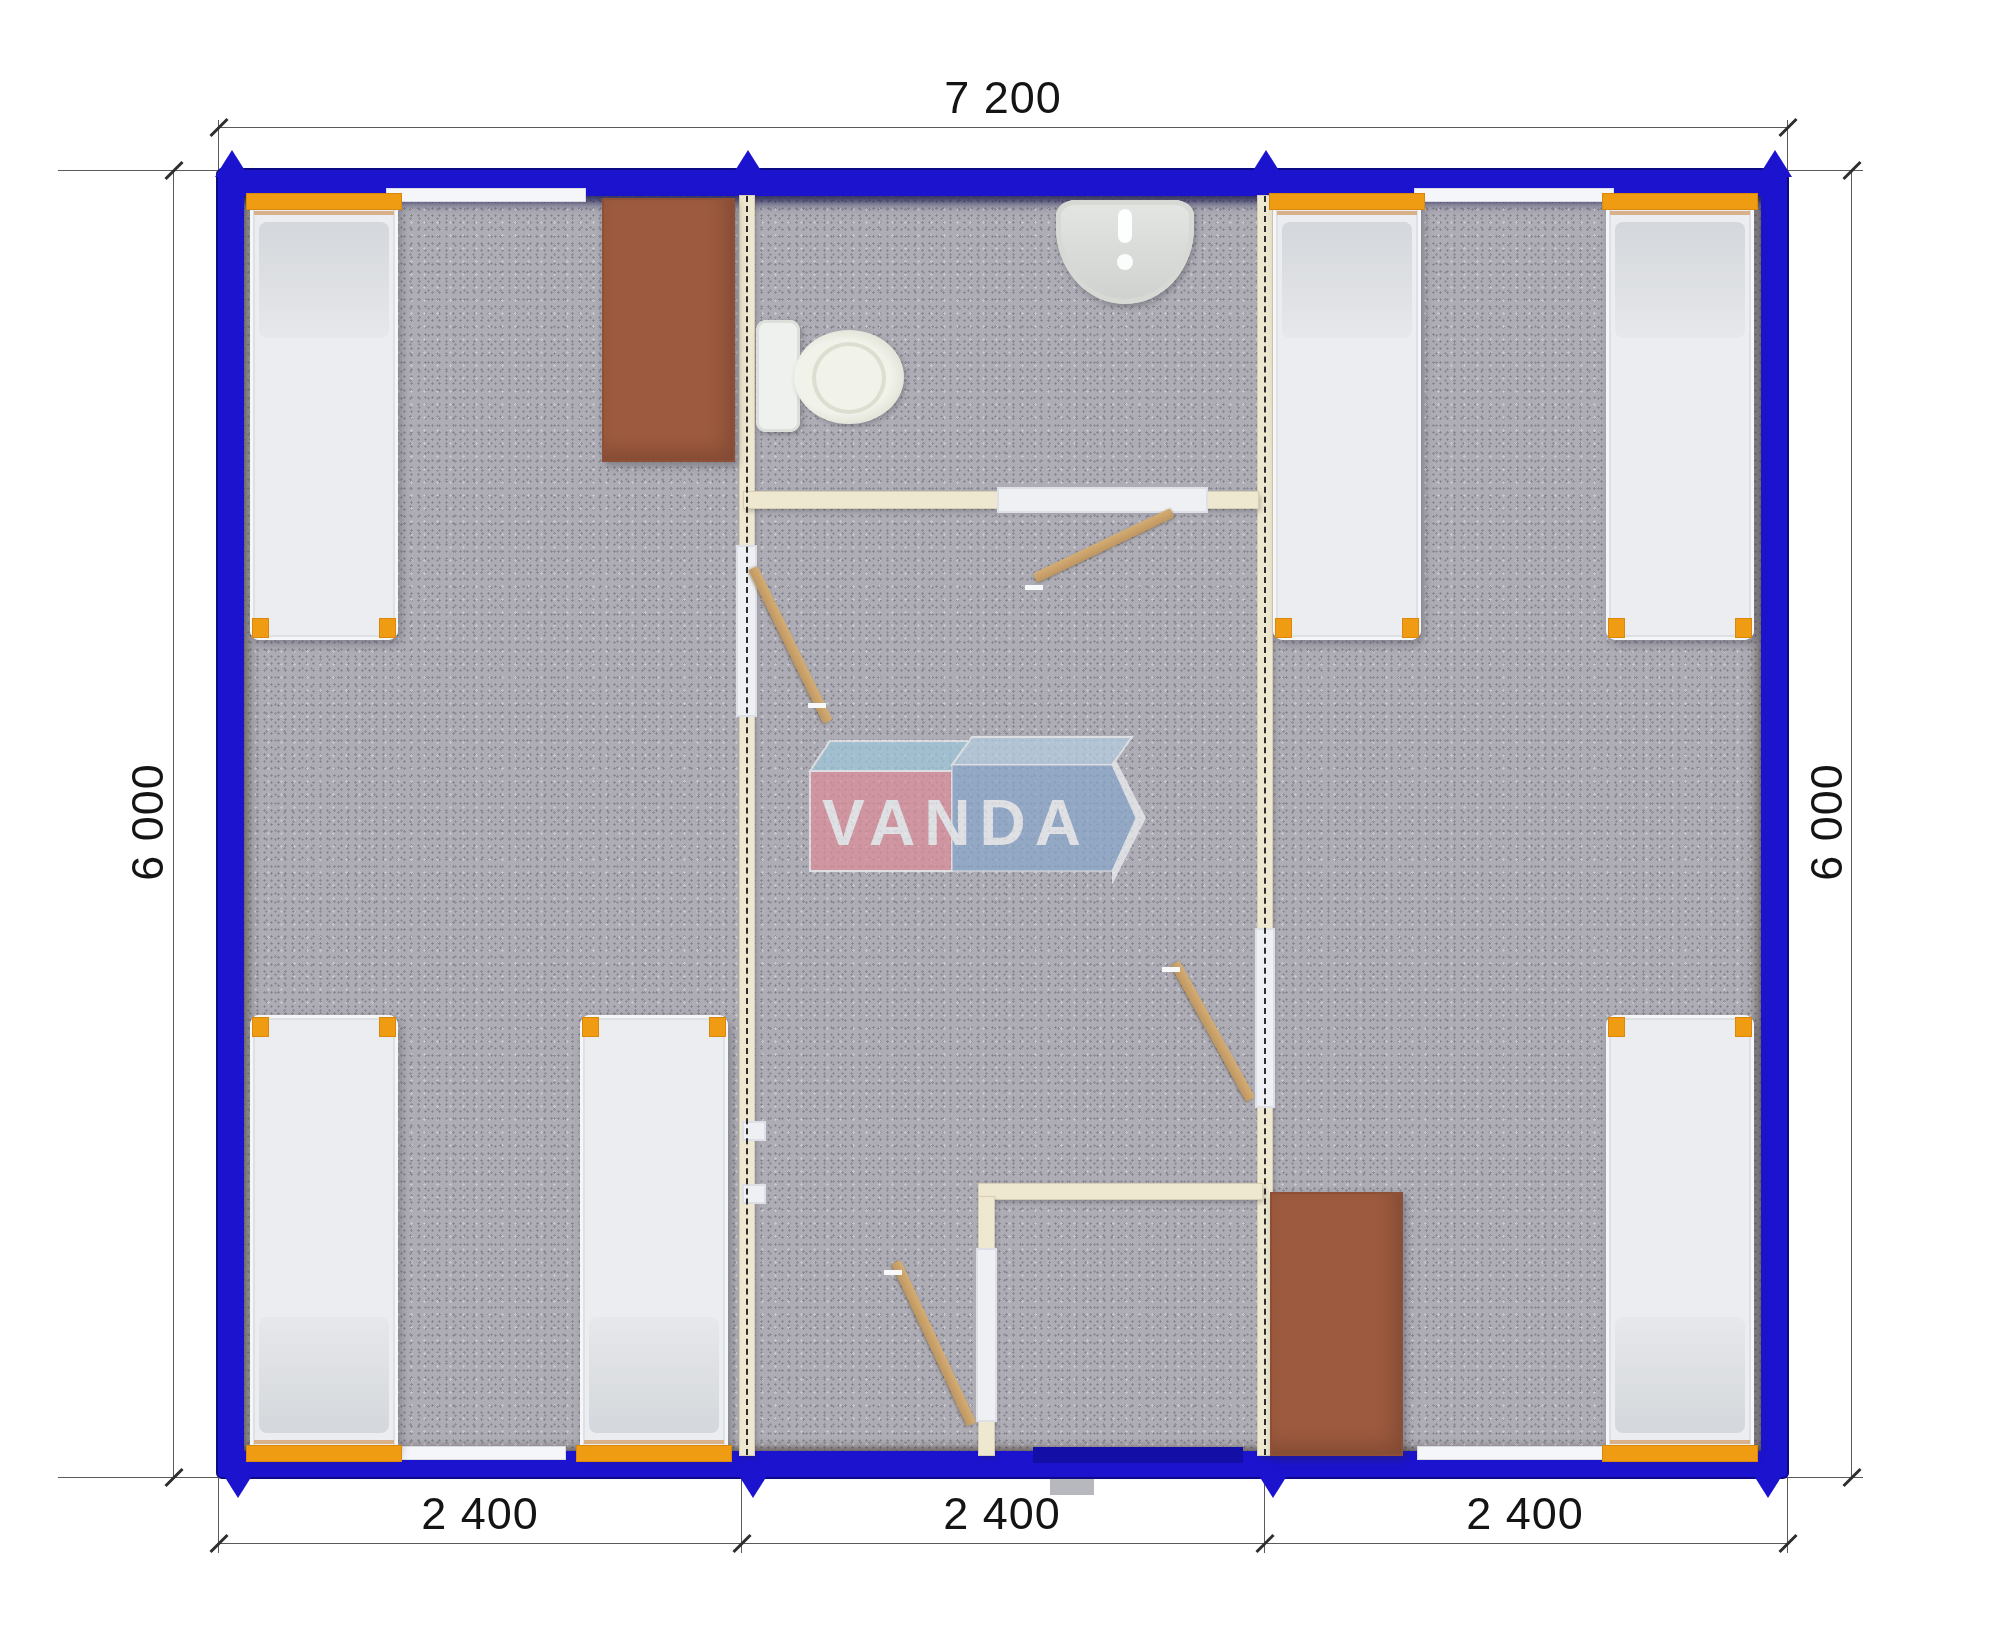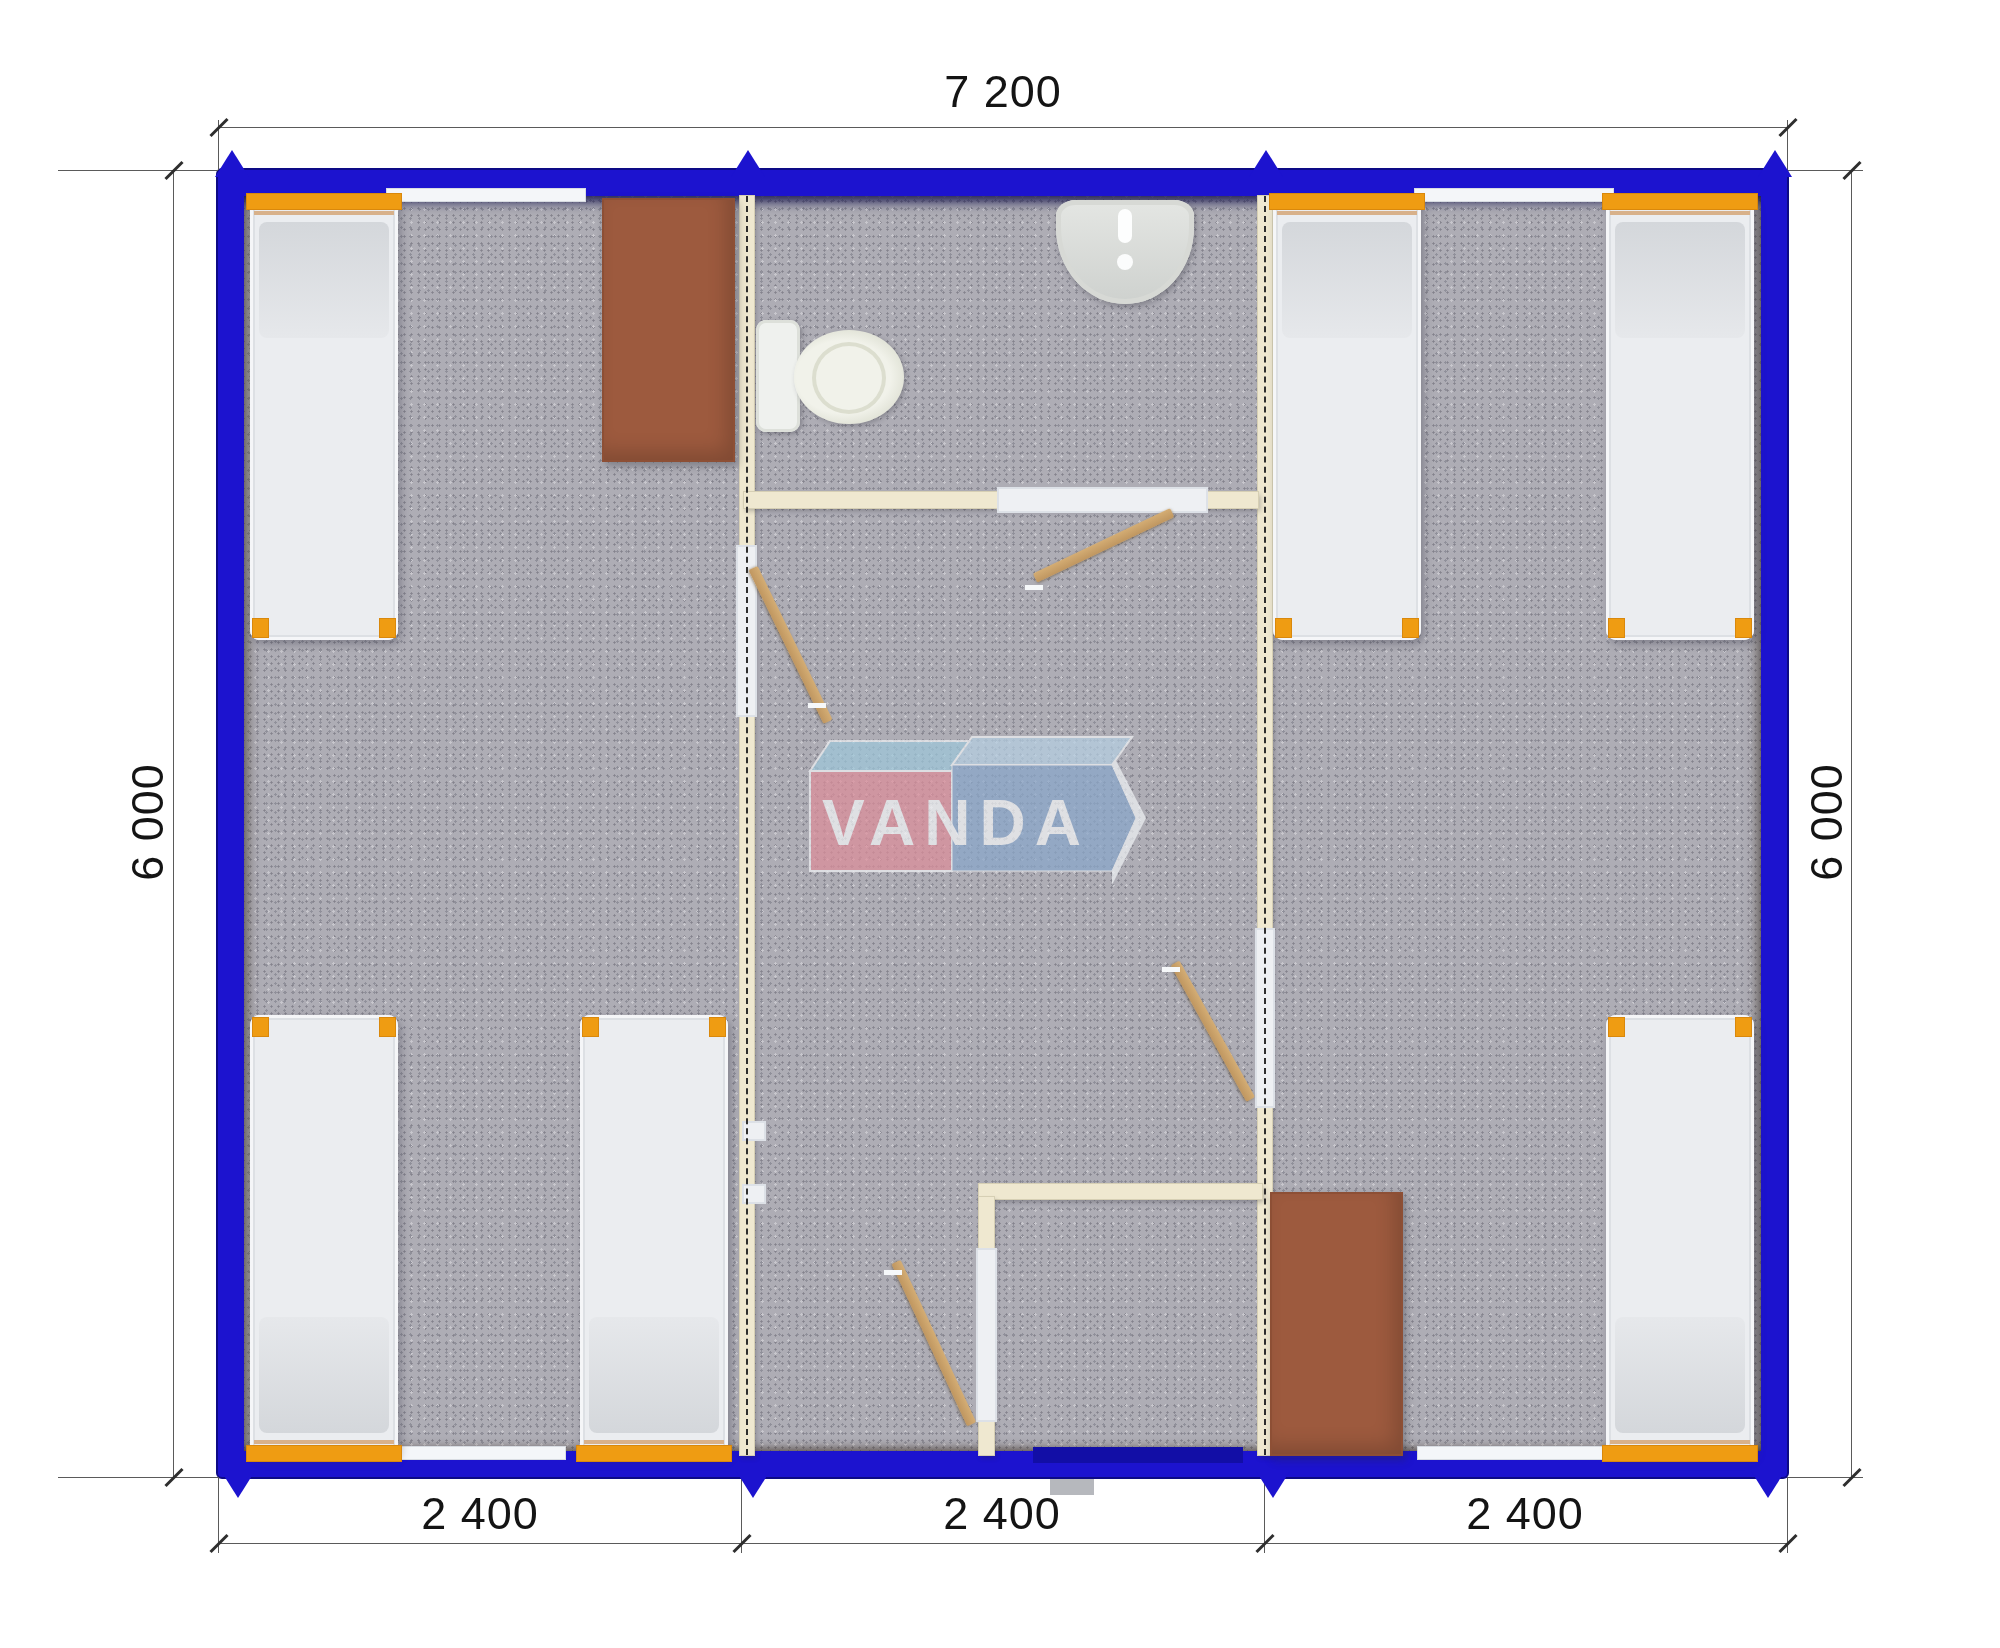--- a/index.html
+++ b/index.html
@@ -74,21 +74,21 @@
     border-radius:20px 20px 70px 70px / 16px 16px 78px 78px;
     box-shadow:inset 0 0 0 5px #d7d9d5,2px 3px 6px rgba(50,50,60,.35);}
   .sink .faucet{position:absolute;left:50%;top:9px;width:14px;height:34px;margin-left:-7px;
     background:#fdfefe;border-radius:7px;}
   .sink .drain{position:absolute;left:50%;top:54px;width:16px;height:16px;margin-left:-8px;
     background:#fbfcfc;border-radius:50%;}
 
   
   .dim-label{position:absolute;z-index:2;font-size:45px;color:#141414;text-align:center;
     width:220px;line-height:48px;letter-spacing:1px;}
-  #lbl-top{left:893px;top:68px;}
+  #lbl-top{left:893px;top:74px;}
   #lbl-b1{left:370px;top:1490px;}
   #lbl-b2{left:892px;top:1490px;}
   #lbl-b3{left:1415px;top:1490px;}
   #lbl-left{left:38px;top:798px;transform:rotate(-90deg);}
   #lbl-right{left:1717px;top:798px;transform:rotate(-90deg);}
 
   
   #logo{position:absolute;left:806px;top:733px;width:390px;height:178px;opacity:.72;z-index:9;}
 </style>
 </head>

